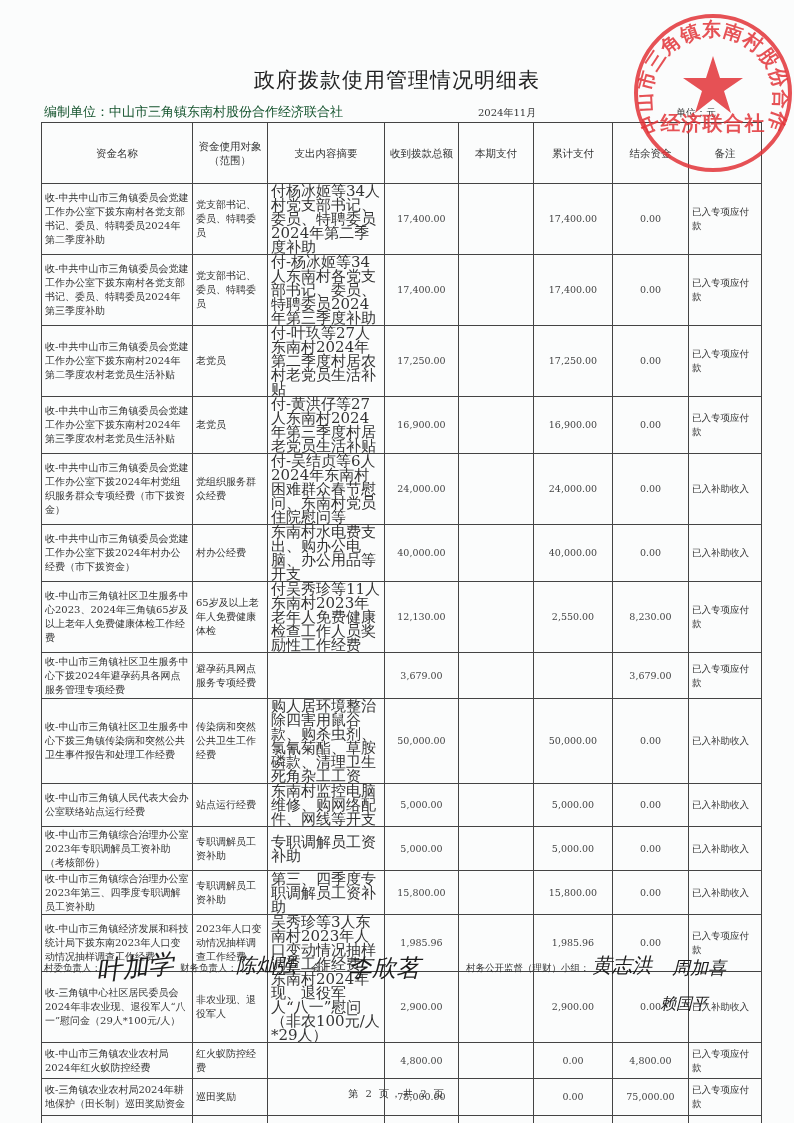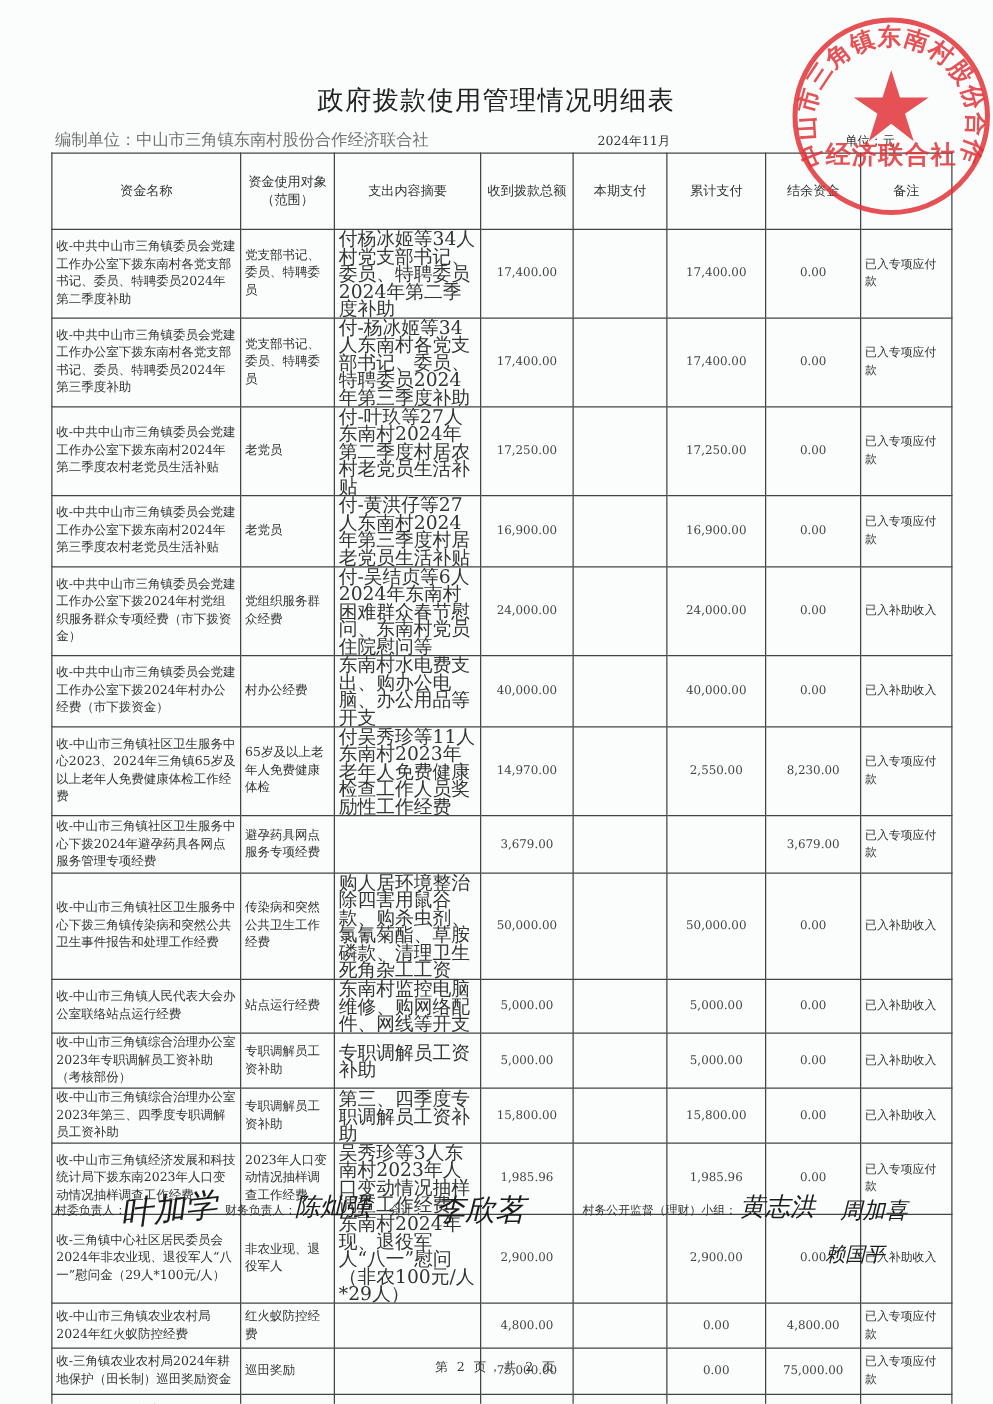--- a/index.html
+++ b/index.html
@@ -1,20 +1,20 @@
 <!DOCTYPE html>
 <html><head>
 <meta charset="utf-8">
 <style>
   html, body { margin: 0; padding: 0; background: #fbfcfc; }
   body { width: 794px; height: 1123px; position: relative; overflow: hidden;
          font-family: "DejaVu Serif", "Liberation Serif", serif; color: #2a2a2a; }
   .title { position: absolute; top: 66px; left: 0; width: 794px; text-align: center;
            font-size: 21px; letter-spacing: 1px; color: #222; }
-  .unit-line { position: absolute; top: 103px; left: 44px; font-size: 13px; color: #737373; }
+  .unit-line { position: absolute; top: 103px; left: 44px; font-size: 13px; color: #14532d; }
   .month { position: absolute; top: 106px; left: 478px; font-size: 10px; color: #333; }
   .unit { position: absolute; top: 106px; left: 676px; font-size: 10px; color: #333; z-index: 1; }
 
   table.grid { position: absolute; top: 122px; left: 41px; border-collapse: collapse;
                table-layout: fixed; width: 720px; font-size: 10px; }
   table.grid td, table.grid th { border: 1px solid #444; padding: 0 3px; vertical-align: middle;
                line-height: 14px; overflow: hidden; font-weight: normal; }
   table.grid th { text-align: center; font-size: 10.5px; color: #333; }
   td.name { font-size: 10px; line-height: 13px; color: #333; }
   td.target { font-size: 10px; line-height: 14px; color: #333; }
@@ -138,21 +138,21 @@
       <td class="num">40,000.00</td>
       <td class="num"></td>
       <td class="num">40,000.00</td>
       <td class="num">0.00</td>
       <td class="remark">已入补助收入</td>
     </tr>
     <tr style="height:47px">
       <td class="name">收-中山市三角镇社区卫生服务中心2023、2024年三角镇65岁及以上老年人免费健康体检工作经费</td>
       <td class="target">65岁及以上老年人免费健康体检</td>
       <td class="summary">付吴秀珍等11人东南村2023年老年人免费健康检查工作人员奖励性工作经费</td>
-      <td class="num">14,970.00</td>
+      <td class="num">12,130.00</td>
       <td class="num"></td>
       <td class="num">2,550.00</td>
       <td class="num">8,230.00</td>
       <td class="remark">已入专项应付款</td>
     </tr>
     <tr style="height:46px">
       <td class="name">收-中山市三角镇社区卫生服务中心下拨2024年避孕药具各网点服务管理专项经费</td>
       <td class="target">避孕药具网点服务专项经费</td>
       <td class="summary"></td>
       <td class="num">3,679.00</td>

